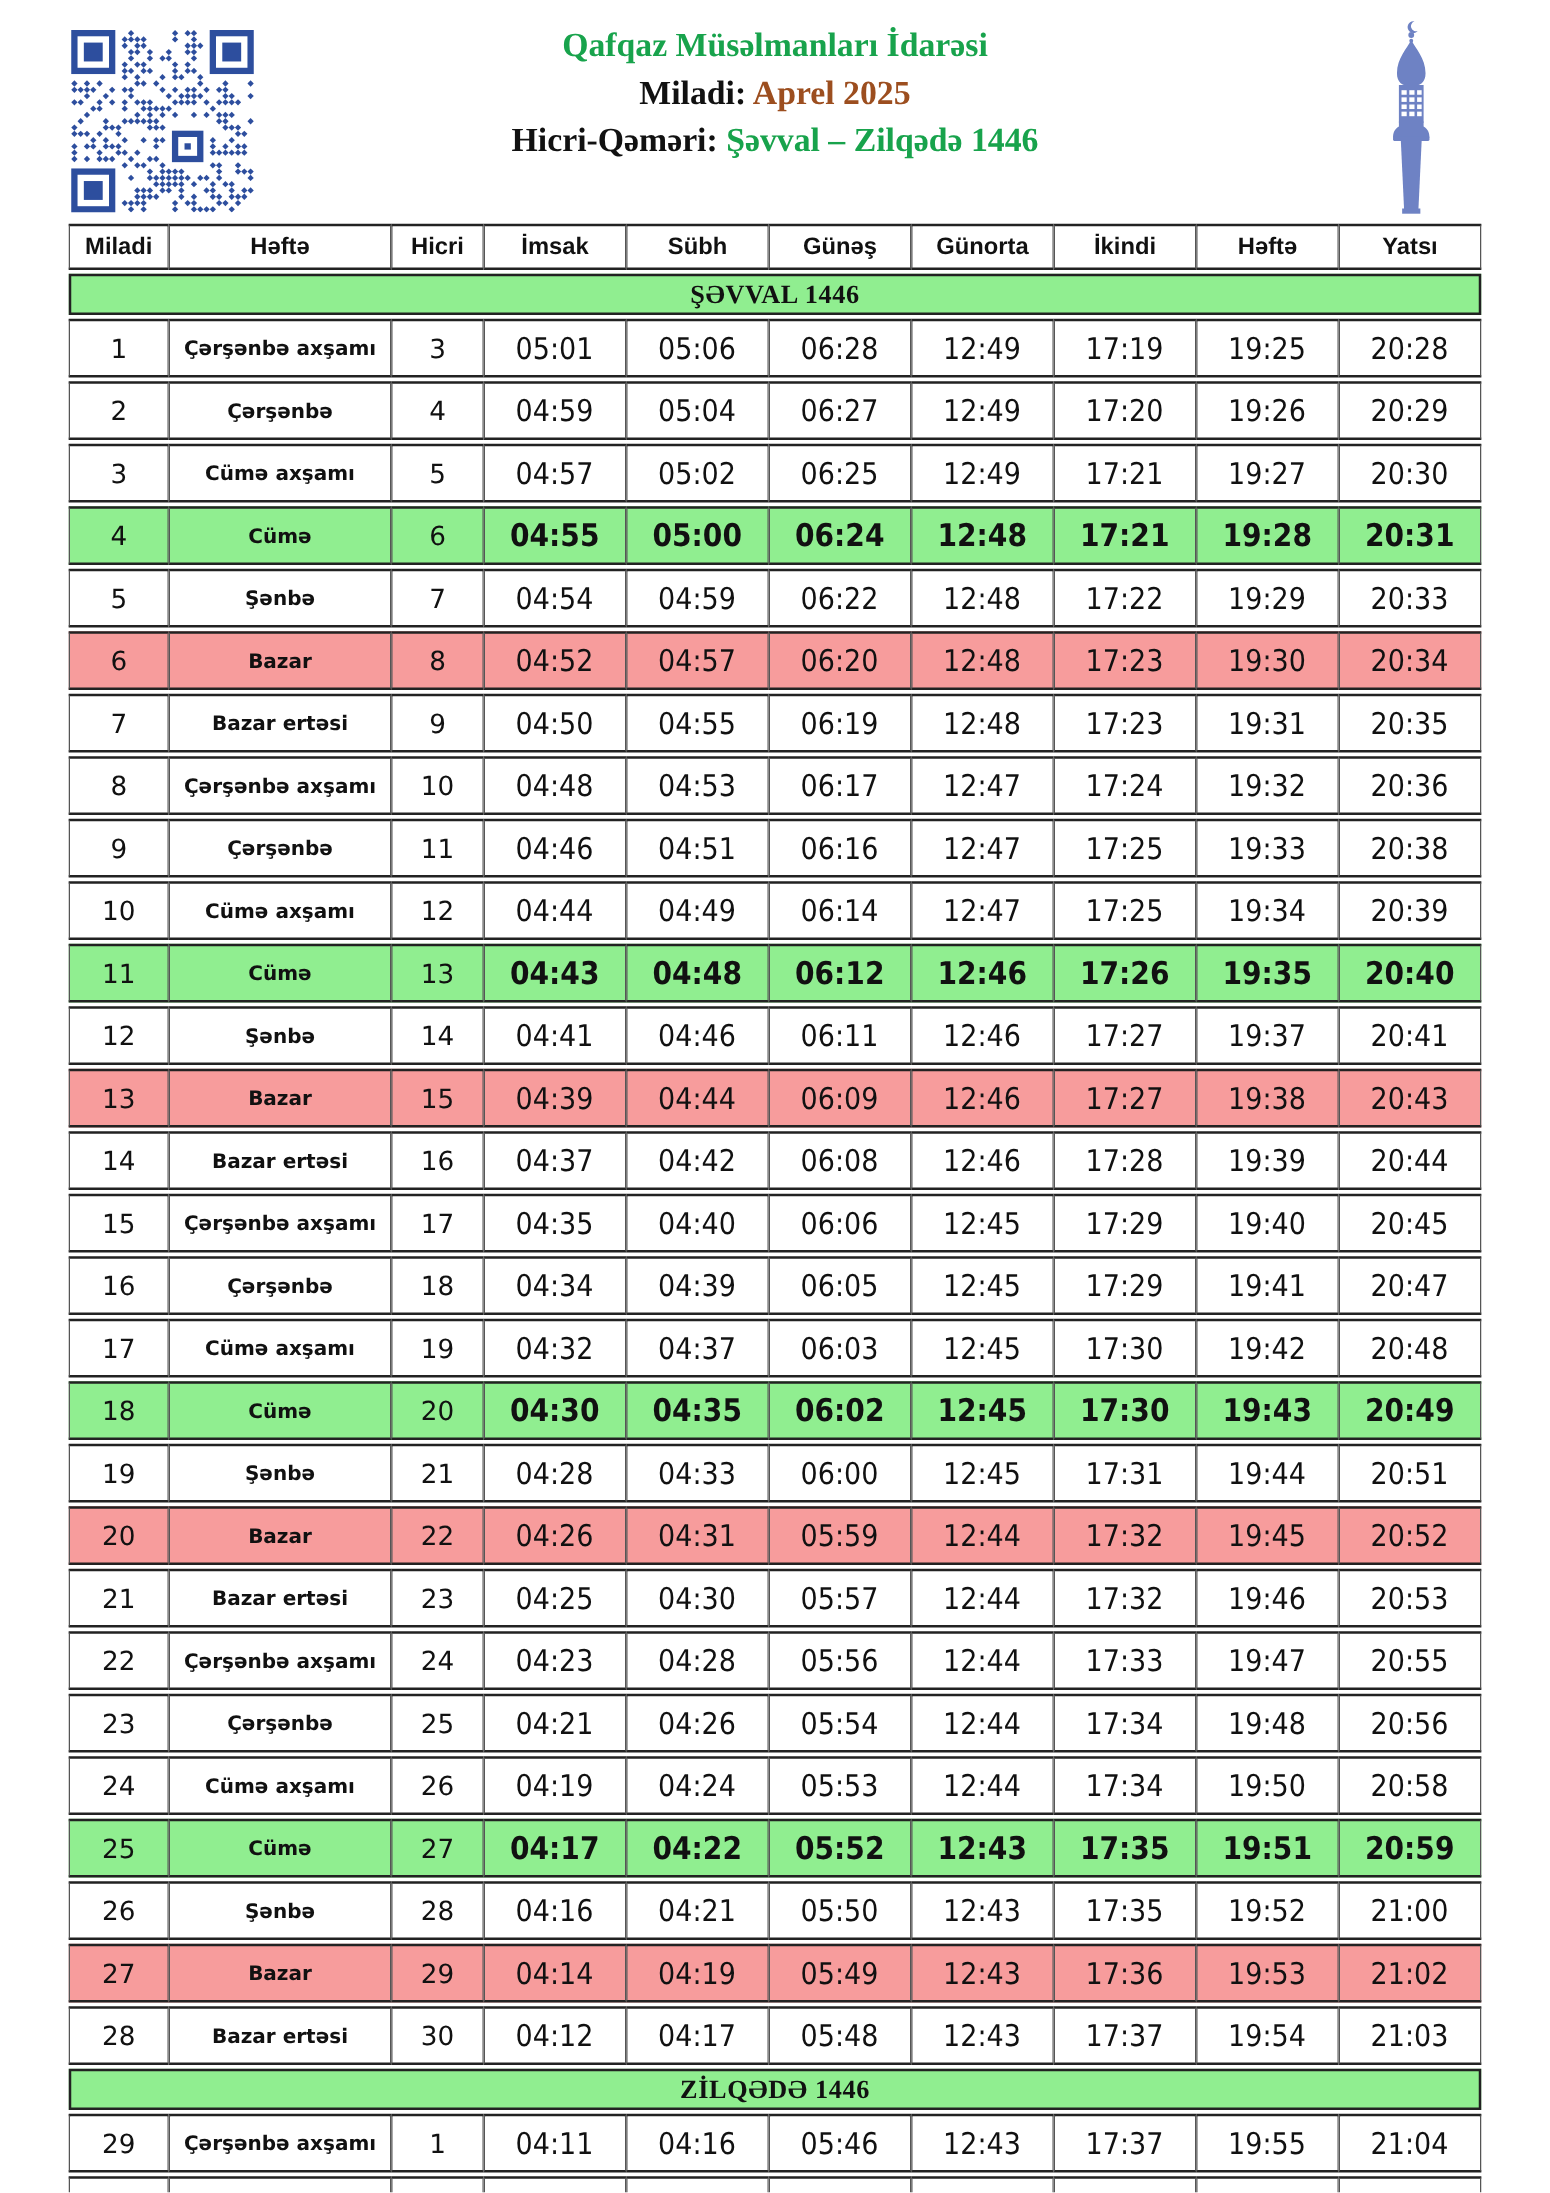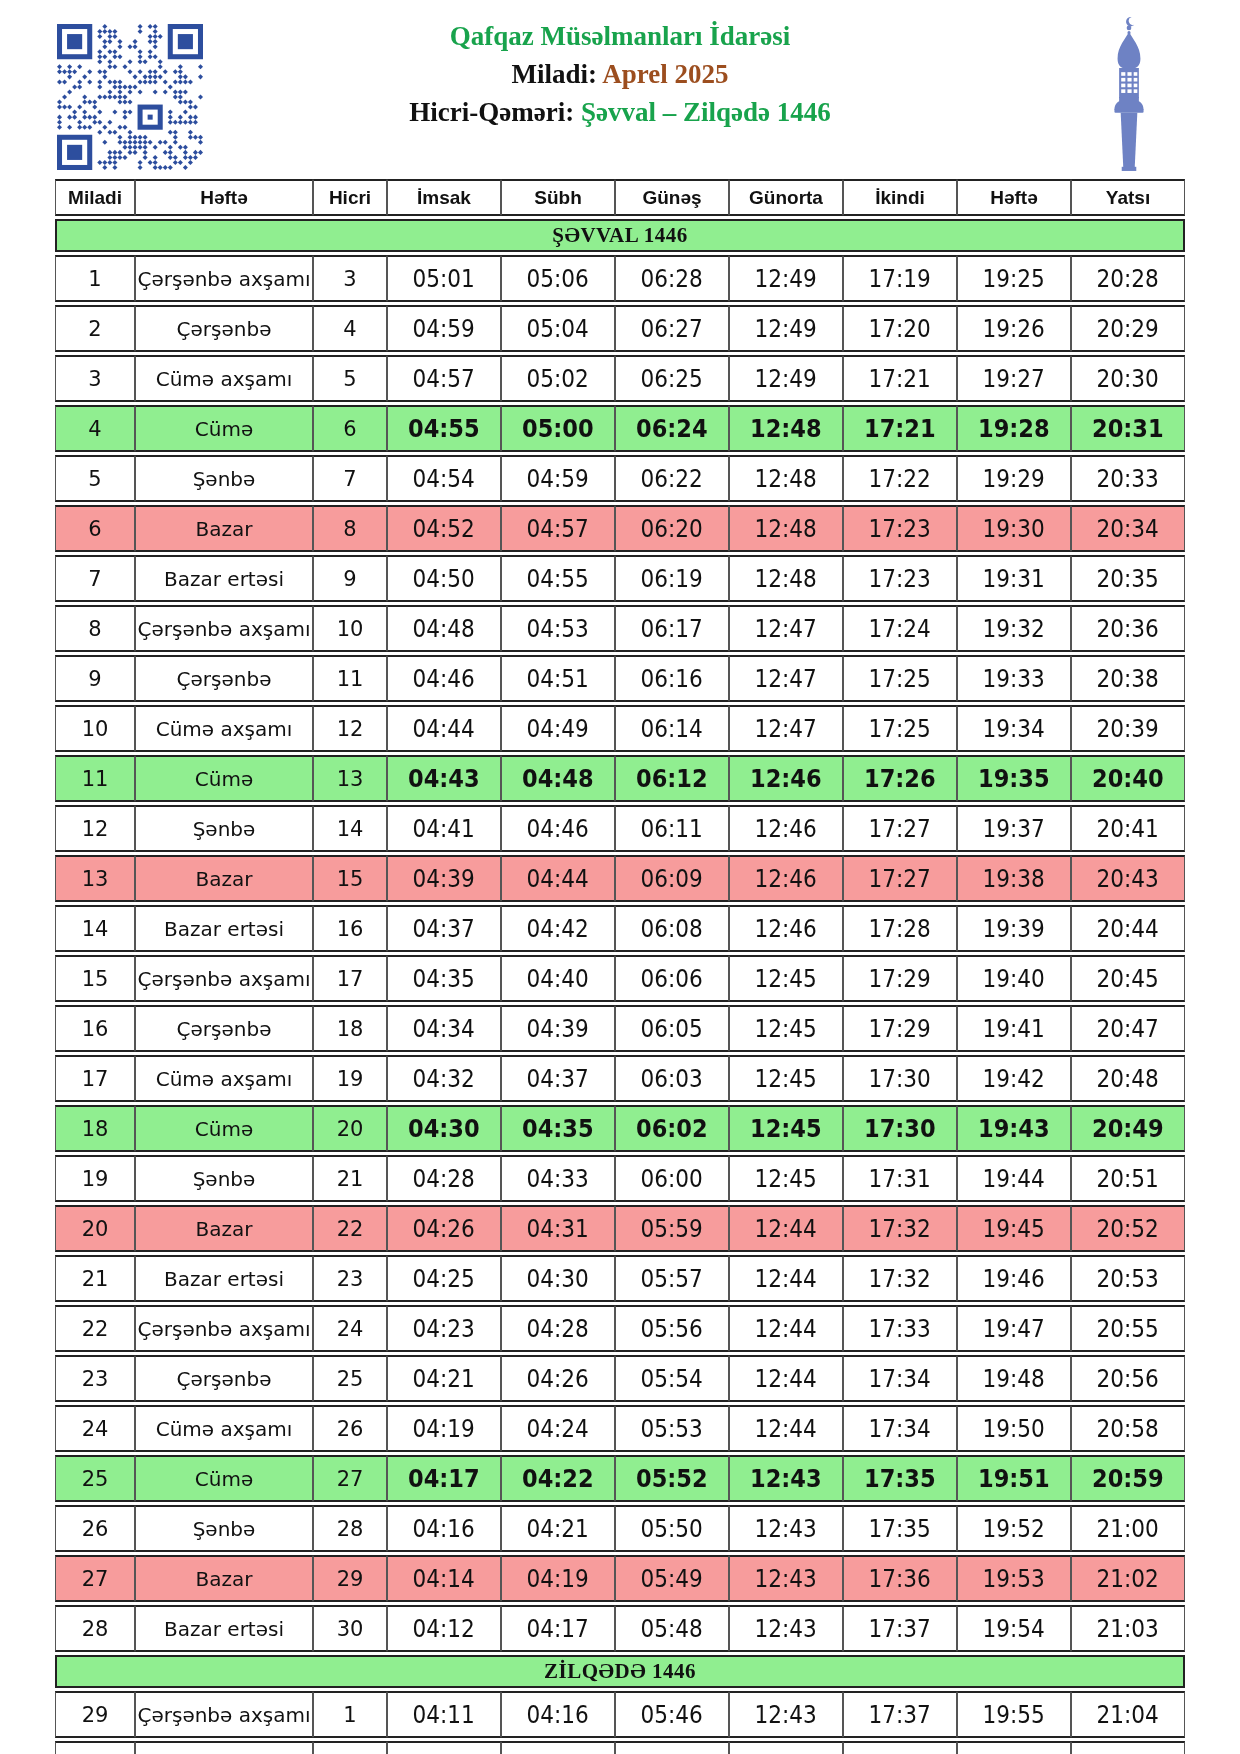--- a/index.html
+++ b/index.html
@@ -42,21 +42,21 @@
   }
   .data-row td {
     height:43px; background:#ffffff; text-align:center; vertical-align:middle;
     color:#111; padding:0;
     border-top:2px solid #222; border-bottom:2px solid #222;
     border-left:1px solid #555; border-right:1px solid #555;
   }
   .data-row.hl-green td { background:var(--green-row); }
   .data-row.hl-red   td { background:var(--red-row); }
   .cell-daynum { font-family:"DejaVu Sans", sans-serif; font-size:21px; }
-  .cell-weekday { font-family:"DejaVu Sans", sans-serif; font-size:20px; }
+  .cell-weekday { font-family:"DejaVu Sans", sans-serif; font-size:16px;font-weight:bold; }
   .cell-time { font-family:"DejaVu Sans", sans-serif; font-size:24px; }
   .cell-time .t-inner { display:inline-block; transform:scaleX(0.9); }
   .hl-green .cell-time { font-weight:bold; font-size:25px; }
 </style>
 </head>
 <body>
 
 <div class="page">
 
   <div class="header-area">

